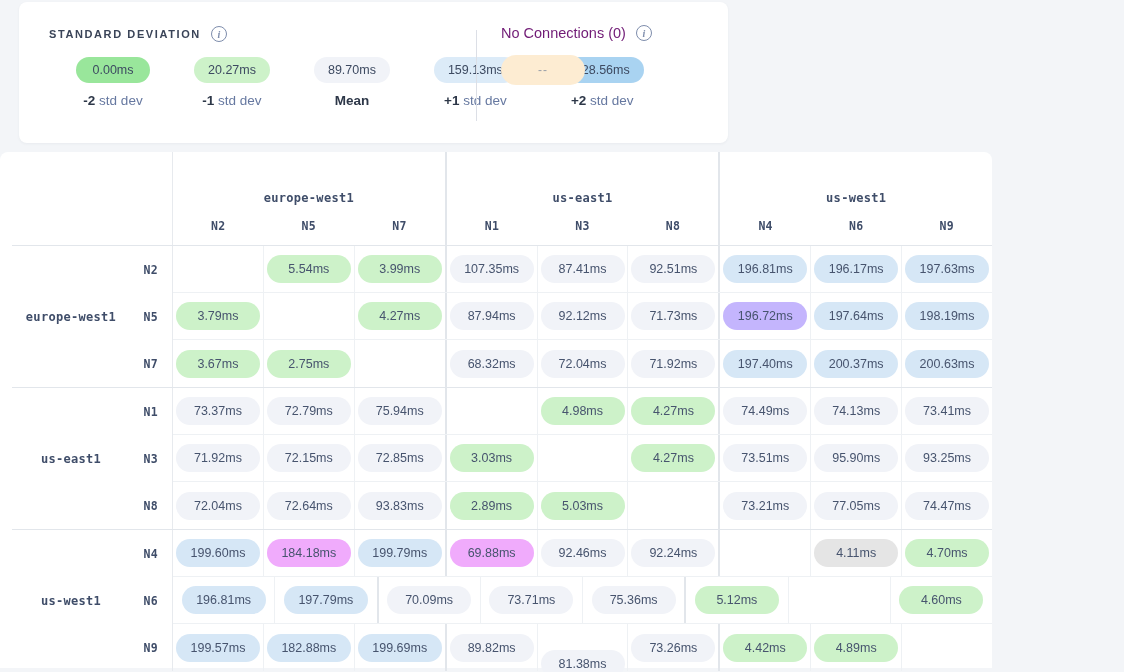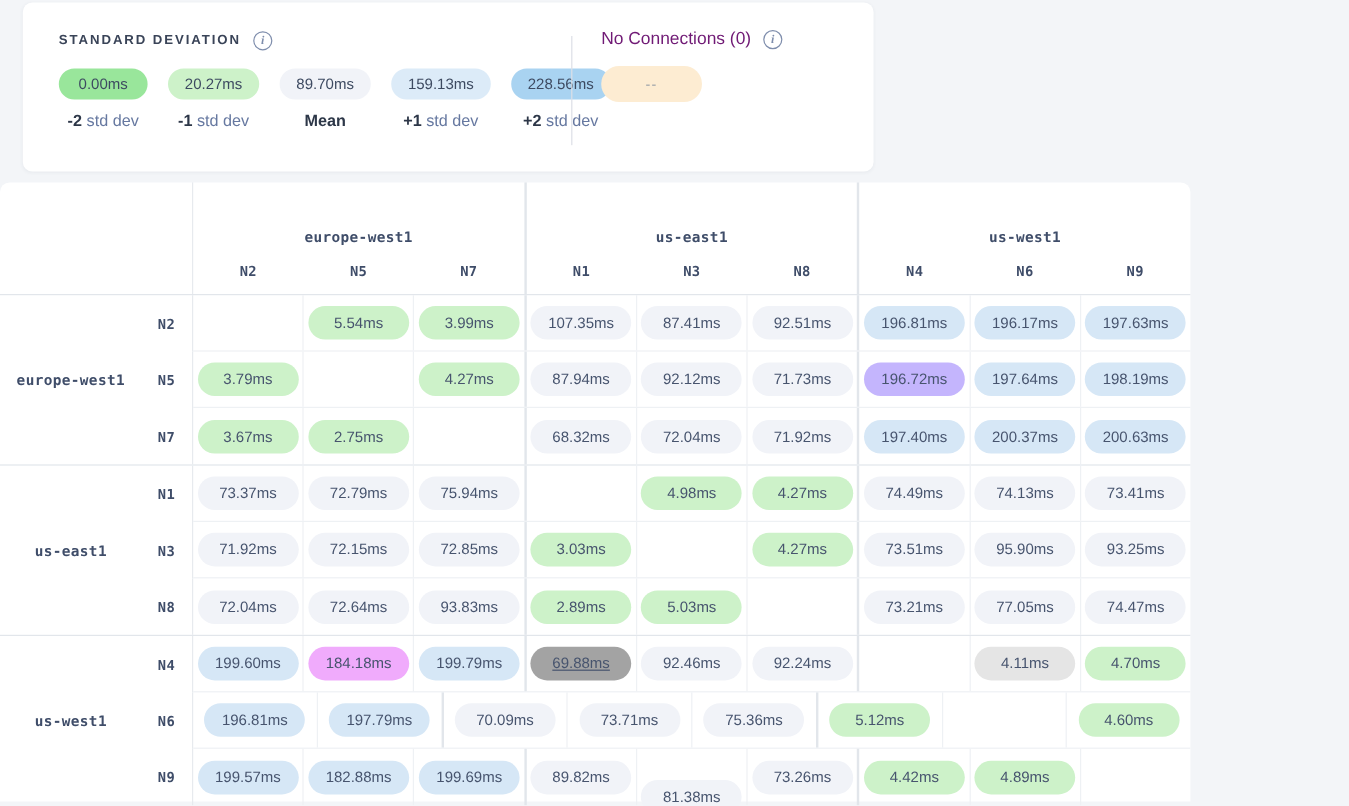--- a/index.html
+++ b/index.html
@@ -26,21 +26,21 @@
     font-size:11px; font-weight:bold; letter-spacing:1.6px;
     color:#3a4458; text-transform:uppercase;
   }
   .info-icon {
     width:16px; height:16px; border:1.5px solid #7e8dac; border-radius:50%;
     display:inline-flex; align-items:center; justify-content:center;
     font-size:10px; color:#7e8dac; font-weight:bold; cursor:pointer;
     font-family:"Liberation Serif", serif; font-style:italic; flex:0 0 auto;
   }
   .legend-chips { display:flex; gap:17px; margin-bottom:13px; }
-  .legend-item { display:flex; flex-direction:column; align-items:center; }
+  .legend-item { display:flex; flex-direction:column; align-items:center;margin-left:27px; }
   .legend-chip {
     min-width:74px; height:26px; border-radius:13px;
     display:flex; align-items:center; justify-content:center;
     font-size:12.5px; color:#3d4a61; padding:0 14px;
   }
   .legend-label { margin-top:10px; font-size:13.5px; color:#6678a0; white-space:nowrap; }
   .legend-label b { color:#2d3748; font-weight:bold; }
   .v-divider { width:1px; background:#dcdfe6; margin:28px 0 22px 0; }
 
   .noconn-section { padding:23px 0 0 24px; }
@@ -50,20 +50,21 @@
     width:84px; height:30px; border-radius:15px;
     display:flex; align-items:center; justify-content:center;
     font-size:12px; color:#9aa0a8; letter-spacing:1px;
   }
 
   
   .matrix {
     position:absolute; left:0; top:152px; width:992px; height:516px;
     background:#ffffff; border-radius:8px 8px 0 0;
     font-size:12.5px;
+    padding-left:12px;
   }
   .mx-header { display:flex; height:94px; border-bottom:1px solid #e2e6eb; }
   .mx-corner { width:161px; border-right:1px solid #e7eaee; flex:0 0 auto; }
   .col-group { flex:1; display:flex; flex-direction:column; justify-content:flex-end; }
   .col-group.sep { border-right:2px solid #e2e6eb; }
   .mono-head {
     font-family:"DejaVu Sans Mono", monospace; font-weight:bold;
     color:#3f4d69; letter-spacing:.3px;
   }
   .col-region { text-align:center; font-size:12px; margin-bottom:14px; }
@@ -363,21 +364,21 @@
             <div class="cell inner-sep">
               <div class="chip" style="background: rgb(214, 231, 246);">199.60ms</div>
             </div>
             <div class="cell inner-sep">
               <div class="chip" style="background: #f0abfc;">184.18ms</div>
             </div>
             <div class="cell group-sep">
               <div class="chip" style="background: rgb(214, 231, 246);">199.79ms</div>
             </div>
             <div class="cell inner-sep">
-              <div class="chip" style="background: #a3a3a3; text-decoration: underline;">69.88ms</div>
+              <div class="chip" style="background: #f0abfc;">69.88ms</div>
             </div>
             <div class="cell inner-sep">
               <div class="chip" style="background: rgb(241, 243, 248);">92.46ms</div>
             </div>
             <div class="cell group-sep">
               <div class="chip" style="background: rgb(241, 243, 248);">92.24ms</div>
             </div>
             <div class="cell inner-sep"></div>
             <div class="cell inner-sep">
               <div class="chip" style="background: #e5e5e5;">4.11ms</div>

